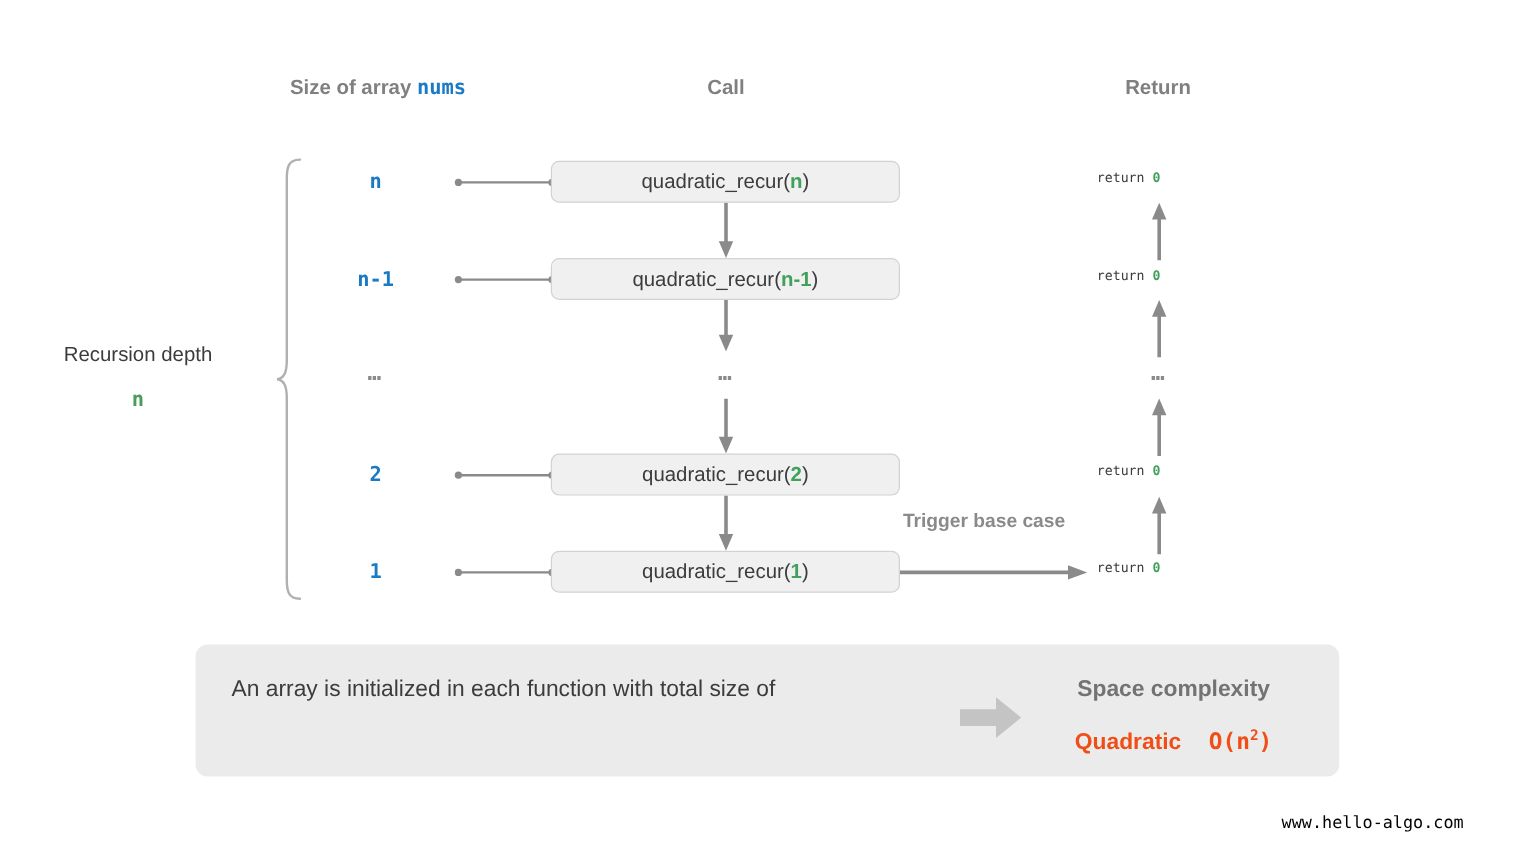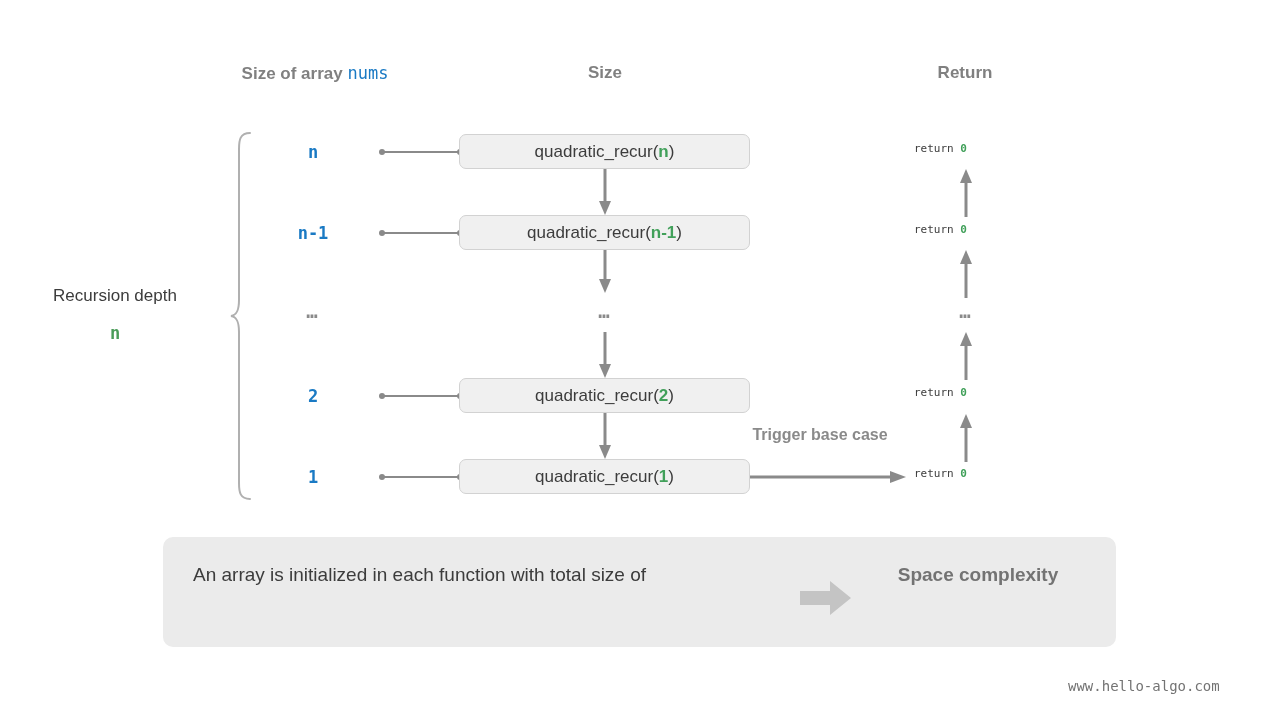--- a/index.html
+++ b/index.html
@@ -12,21 +12,21 @@
   .abs{position:absolute;}
 
   
   .col-head{
     font-family:"Liberation Sans", sans-serif;
     font-weight:bold;font-size:17px;color:#808080;
     text-align:center;white-space:nowrap;
   }
   .col-head .mono-blue{
     font-family:"DejaVu Sans Mono", monospace;
-    color:#1a7ac4;font-weight:normal;font-size:17px;
+    color:#1a7ac4;font-weight:bold;font-size:17px;
   }
 
   
   .size-label{
     font-family:"DejaVu Sans Mono", monospace;
     font-weight:bold;font-size:17px;color:#1a7ac4;
     text-align:center;white-space:nowrap;
   }
   .dots{
     font-family:"DejaVu Sans Mono", monospace;
@@ -91,33 +91,33 @@
     white-space:nowrap;text-align:center;
   }
   .panel-right-value .word{
     font-family:"Liberation Sans", sans-serif;font-weight:bold;
   }
   .panel-right-value sup{font-size:12px;vertical-align:super;}
 
   
   .watermark{
     font-family:"DejaVu Sans Mono", monospace;
-    font-size:14px;color:#737373;white-space:nowrap;
+    font-size:14px;color:#000000;white-space:nowrap;
   }
   svg{display:block;}
 </style>
 </head>
 <body>
 
 <div class="stage">
 
   <div class="abs col-head" style="left:190px;top:63px;width:250px;">
     <span>Size of array </span><span class="mono-blue">nums</span>
   </div>
-  <div class="abs col-head" style="left:505px;top:63px;width:200px;">Size</div>
+  <div class="abs col-head" style="left:505px;top:63px;width:200px;">Call</div>
   <div class="abs col-head" style="left:880px;top:63px;width:170px;">Return</div>
 
   <div class="abs depth-title" style="left:15px;top:286px;width:200px;">Recursion depth</div>
   <div class="abs depth-value" style="left:15px;top:323px;width:200px;">n</div>
 
   <div class="abs" style="left:228px;top:130px;">
     <svg width="26" height="372" viewBox="0 0 26 372">
       <path d="M22 3 C12 3 11 10 11 19 L11 170 C11 180 9 185 3 186 C9 187 11 192 11 202 L11 353 C11 362 12 369 22 369" fill="none" stroke="#b0b0b0" stroke-width="2" stroke-linecap="round"></path>
     </svg>
   </div>
@@ -277,16 +277,19 @@
 
 
   <div class="abs" style="left:800px;top:580px;">
     <svg width="52" height="36" viewBox="0 0 52 36">
       <polygon points="0,11 30,11 30,1 51,18 30,35 30,25 0,25" fill="#c4c4c4"></polygon>
     </svg>
   </div>
 
   <div class="abs panel-right-title" style="left:878px;top:564px;width:200px;">Space complexity</div>
 
+  <div class="abs panel-right-value" style="left:878px;top:606px;width:200px;">
+    <span class="word">Quadratic</span>&nbsp; <span>O(n</span><sup>2</sup><span>)</span>
+  </div>
 
   <div class="abs watermark" style="left:1068px;top:678px;">www.hello-algo.com</div>
 
 </div>
 
 </body></html>

